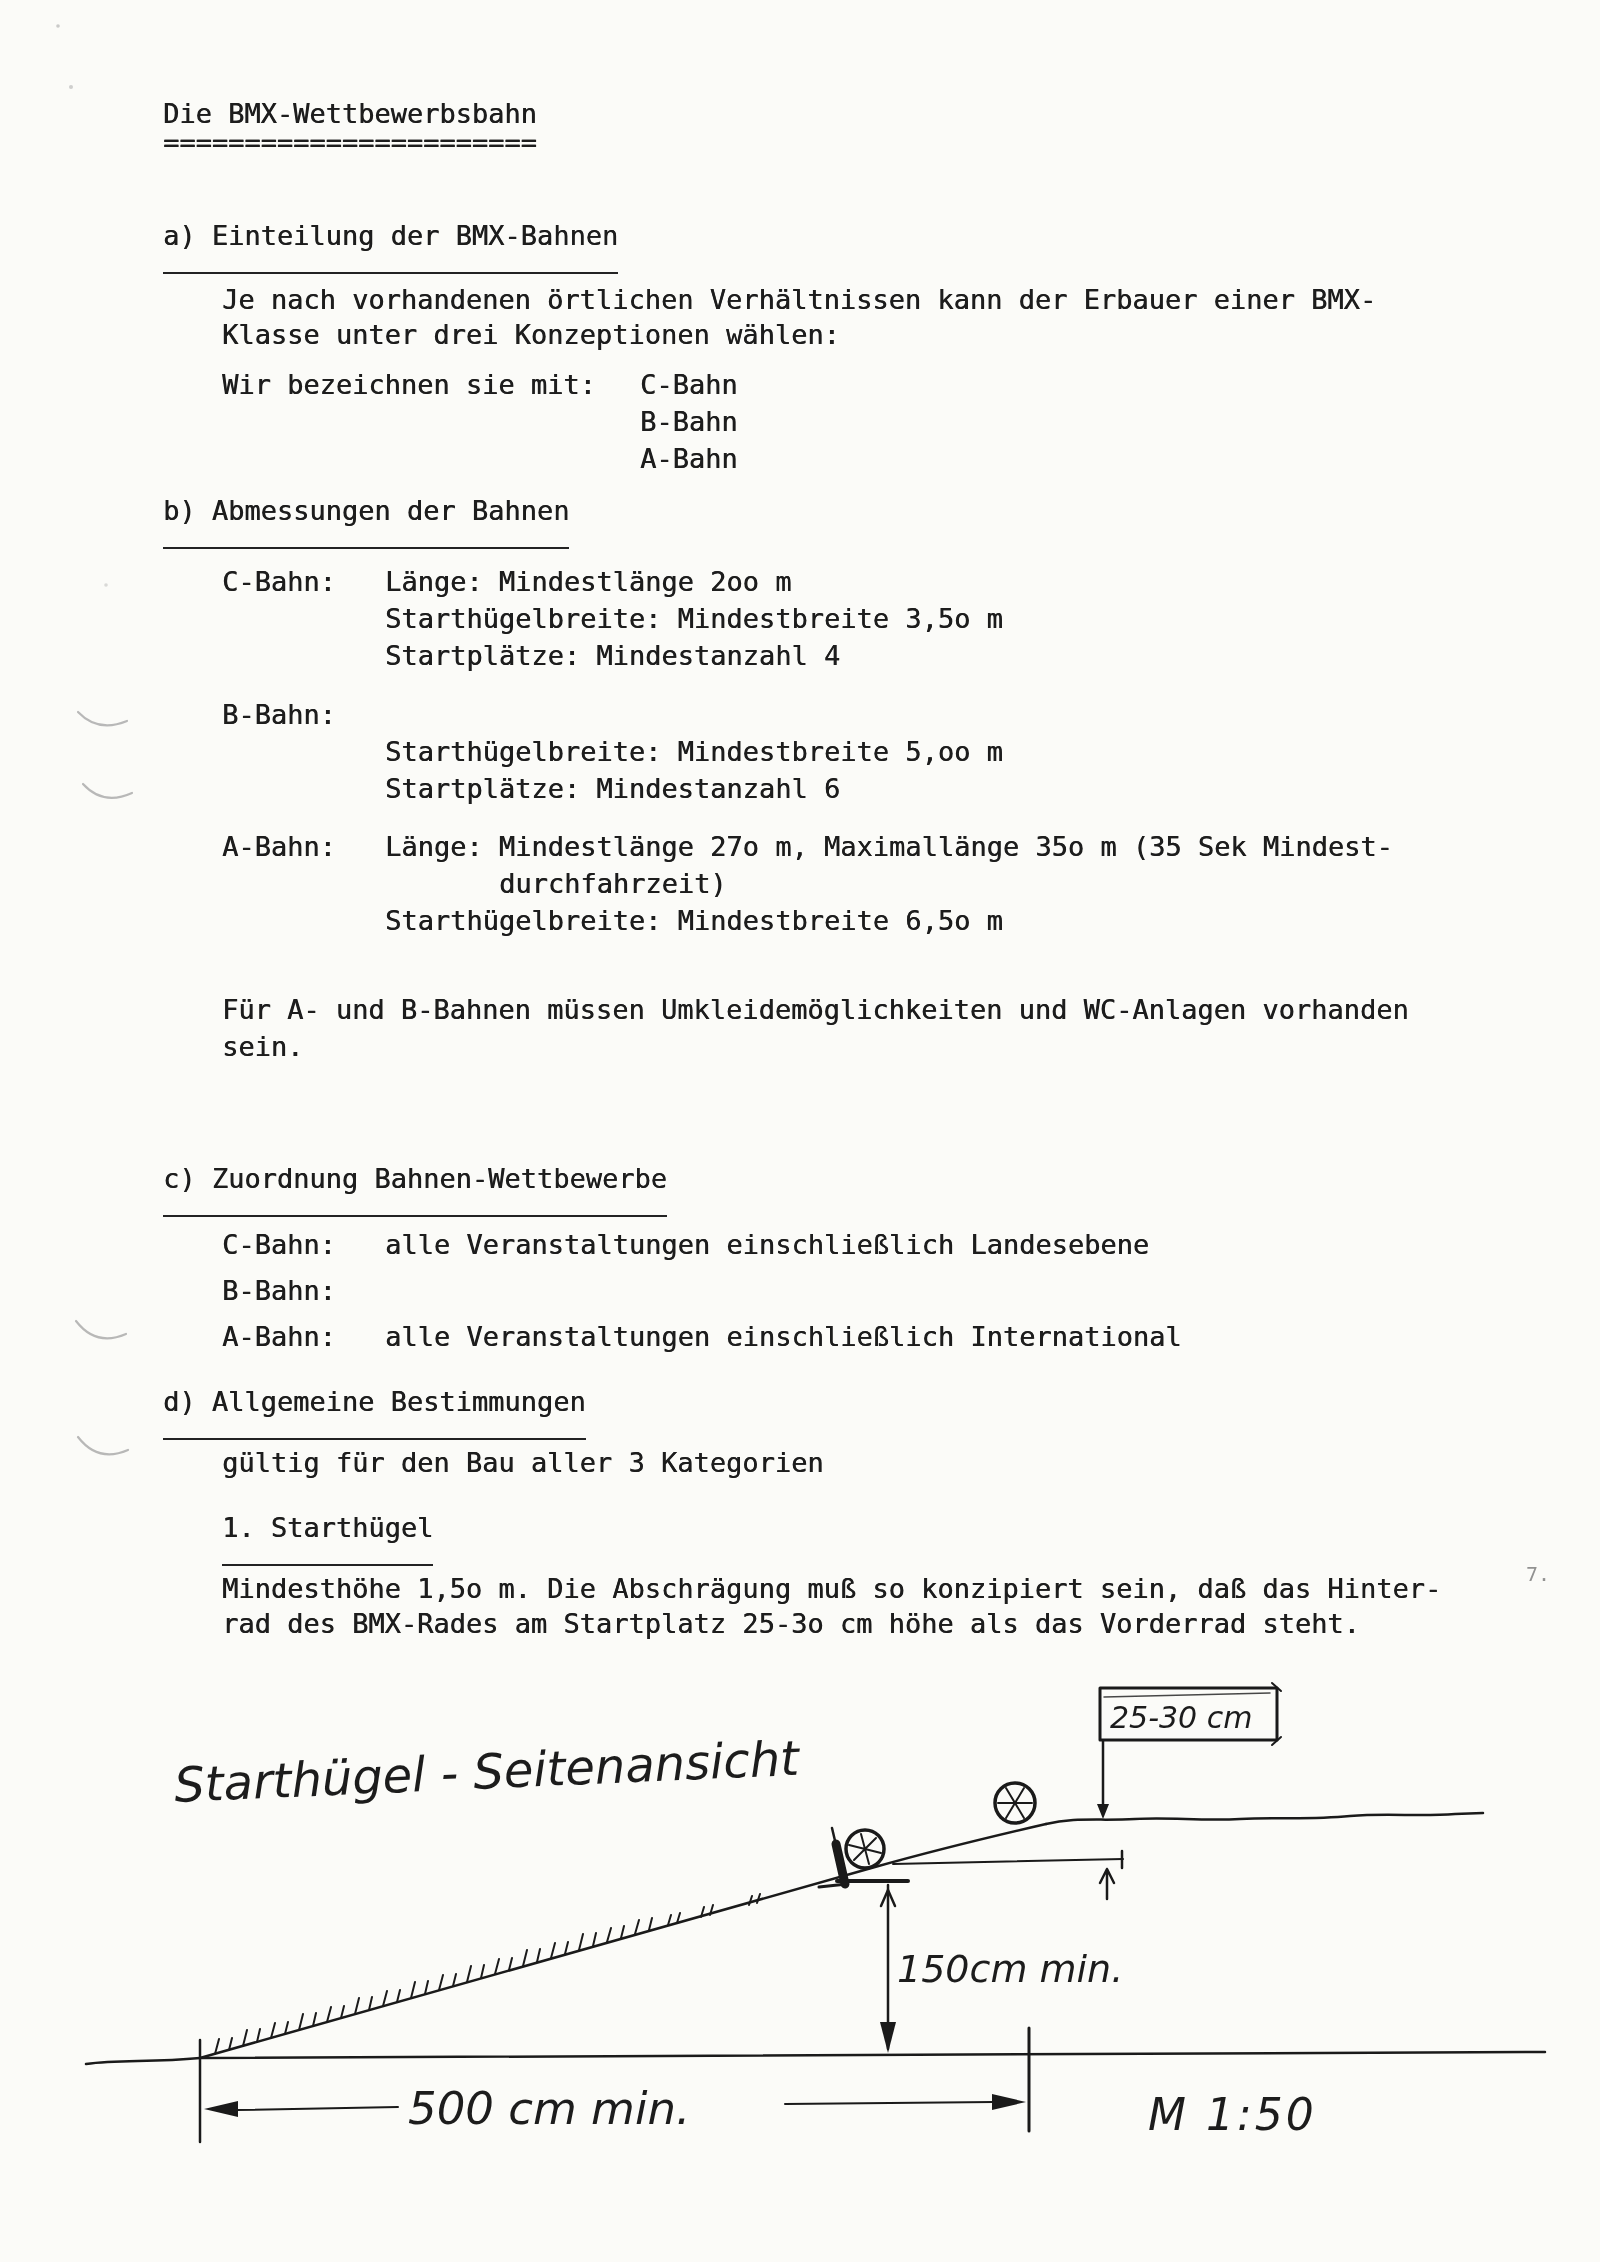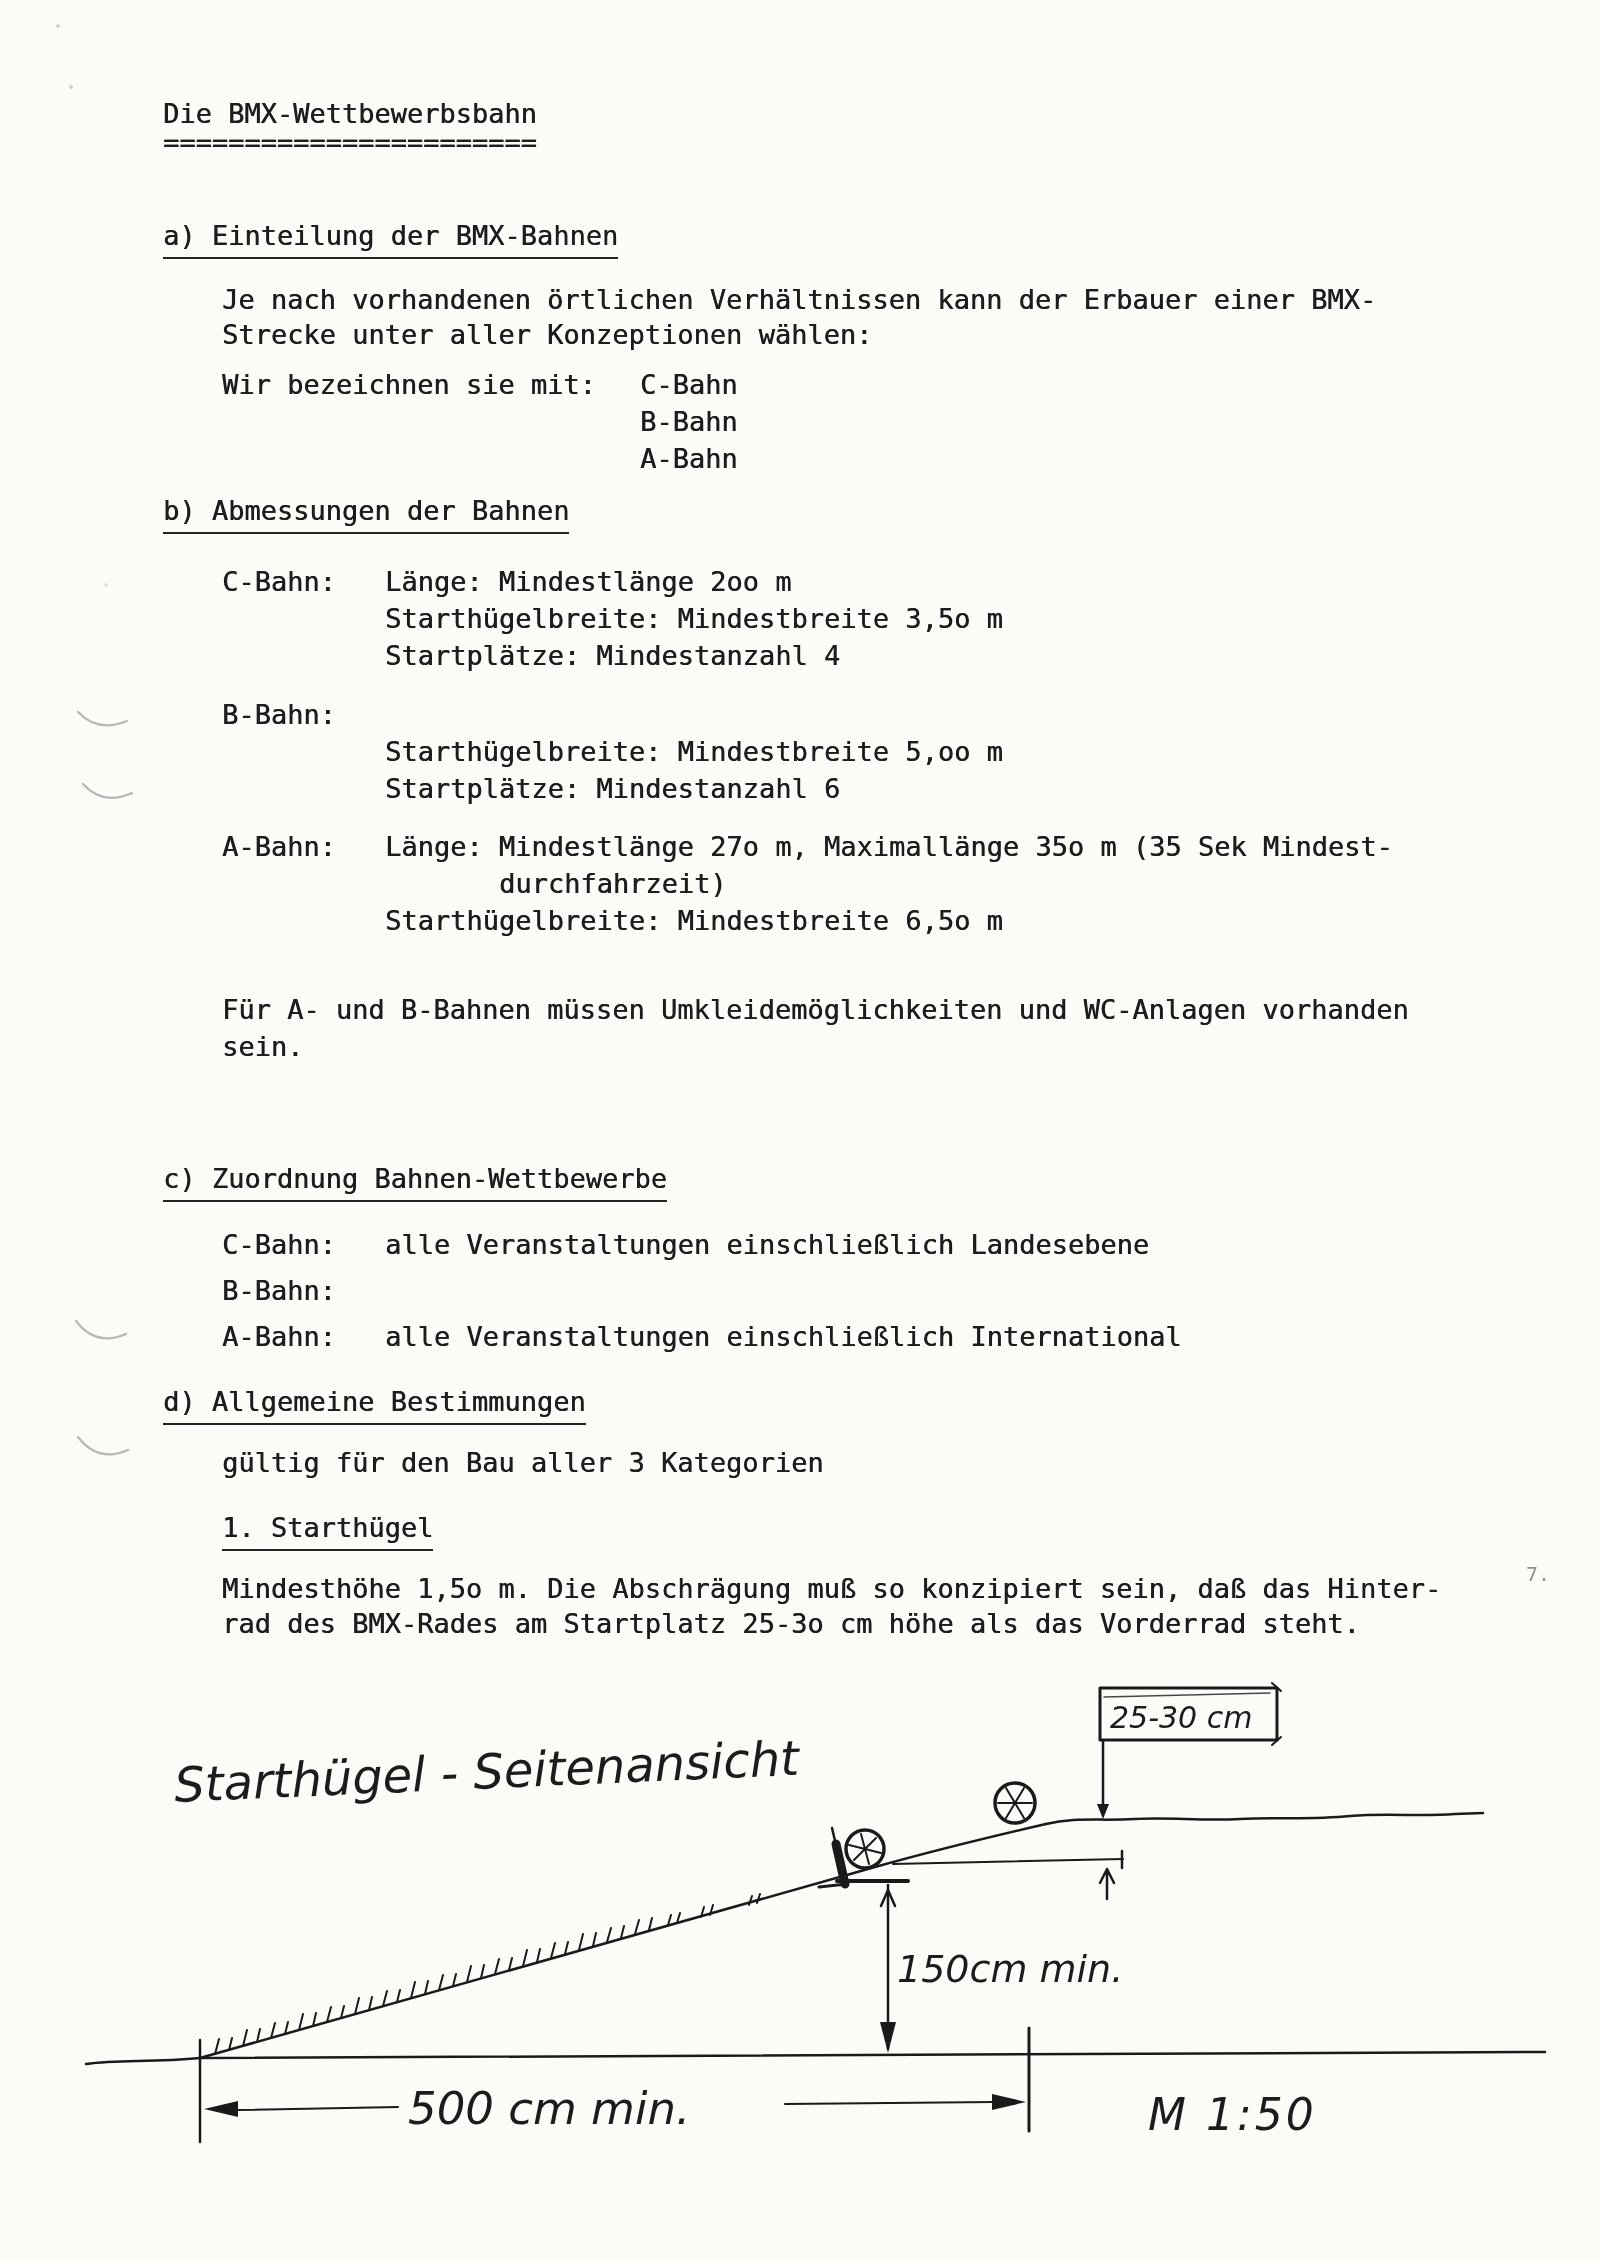--- a/index.html
+++ b/index.html
@@ -12,21 +12,21 @@
   }
   
   .t{
     position:absolute;
     font:27px/34px "DejaVu Sans Mono","Liberation Mono",monospace;
     color:#1d1d1d;
     white-space:pre;
     text-shadow:0.45px 0 0 currentColor;
     letter-spacing:0;
   }
-  .u{ border-bottom:2.5px solid #232323; padding-bottom:4px; }
+  .u{ border-bottom:2.5px solid #232323; padding-bottom:19px; }
   .artifact{
     position:absolute;
     font:20px "DejaVu Sans Mono","Liberation Mono",monospace;
     color:#6f6f6f; opacity:.75;
   }
   
   svg.art{ position:absolute; left:0; top:0; width:1600px; height:2262px; }
   svg .ink{ stroke:#1a1a1a; fill:none; stroke-linecap:round; stroke-linejoin:round; }
   svg .hw{
     font-family:"DejaVu Sans","Liberation Sans",sans-serif;
@@ -124,21 +124,21 @@
     <text class="hw" x="897" y="1982" font-size="38">150cm min.</text>
     <text class="hw" x="408" y="2124" font-size="45">500 cm min.</text>
     <text class="hw" x="1148" y="2130" font-size="44" letter-spacing="3">M 1:50</text>
   </svg>
 
   <div class="t" style="left:163px;top:97px">Die BMX-Wettbewerbsbahn</div>
   <div class="t" style="left:163px;top:126px">=======================</div>
 
   <div class="t u" style="left:163px;top:219px">a) Einteilung der BMX-Bahnen</div>
   <div class="t" style="left:222px;top:283px">Je nach vorhandenen örtlichen Verhältnissen kann der Erbauer einer BMX-</div>
-  <div class="t" style="left:222px;top:318px">Strecke unter aller Konzeptionen wählen:</div>
+  <div class="t" style="left:222px;top:318px">Klasse unter drei Konzeptionen wählen:</div>
   <div class="t" style="left:222px;top:368px">Wir bezeichnen sie mit:</div>
   <div class="t" style="left:640px;top:368px">C-Bahn</div>
   <div class="t" style="left:640px;top:405px">B-Bahn</div>
   <div class="t" style="left:640px;top:442px">A-Bahn</div>
 
   <div class="t u" style="left:163px;top:494px">b) Abmessungen der Bahnen</div>
 
   <div class="t" style="left:222px;top:565px">C-Bahn:</div>
   <div class="t" style="left:385px;top:565px">Länge: Mindestlänge 2oo m</div>
   <div class="t" style="left:385px;top:602px">Starthügelbreite: Mindestbreite 3,5o m</div>

